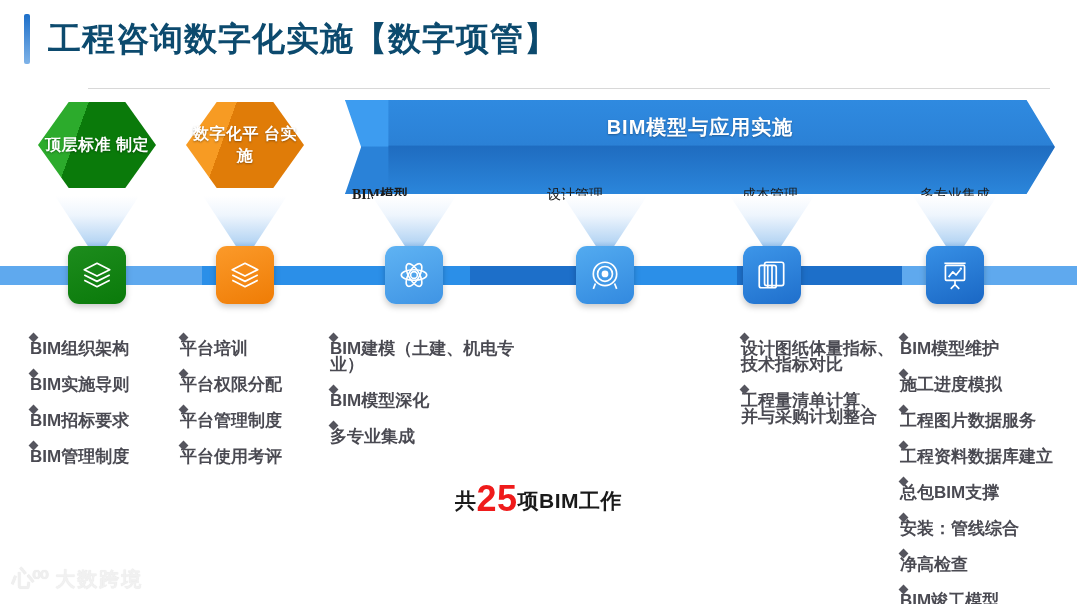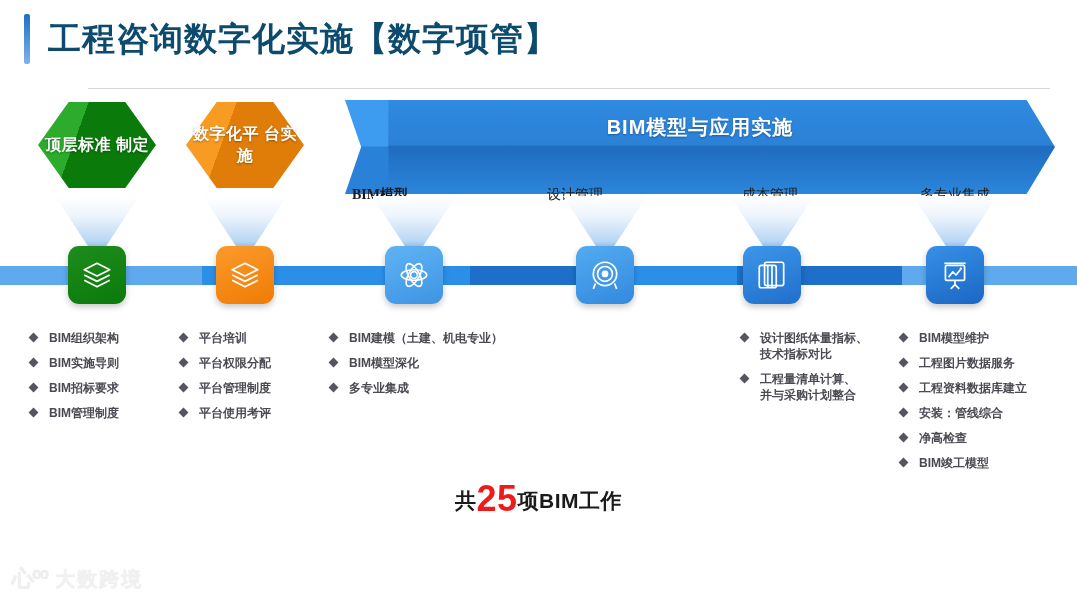--- a/index.html
+++ b/index.html
@@ -135,25 +135,26 @@
 
   
   .bullet-col {
     position: absolute;
     top: 330px;
   }
   .bullet-item {
     display: flex;
     align-items: flex-start;
     margin-bottom: 9px;
-    font-size: 12px;
+    font-size: 17px;
     font-weight: bold;
     color: #4a4a52;
     line-height: 16px;
     white-space: pre-line;
+    flex-direction: column;
   }
   .bullet-item .dia {
     flex: 0 0 auto;
     width: 7px; height: 7px;
     background: #55555e;
     transform: rotate(45deg);
     margin: 4px 12px 0 0;
   }
 
   
@@ -310,22 +311,24 @@
       <div class="bullet-item"><span class="dia"></span><span>多专业集成</span></div>
     </div>
   <div class="bullet-col" id="col-4" style="left:741px; width:180px;">
       <div class="bullet-item"><span class="dia"></span><span>设计图纸体量指标、
 技术指标对比</span></div>
       <div class="bullet-item"><span class="dia"></span><span>工程量清单计算、
 并与采购计划整合</span></div>
     </div>
   <div class="bullet-col" id="col-5" style="left:900px; width:165px;">
       <div class="bullet-item"><span class="dia"></span><span>BIM模型维护</span></div>
+      <div class="bullet-item"><span class="dia"></span><span>施工进度模拟</span></div>
       <div class="bullet-item"><span class="dia"></span><span>工程图片数据服务</span></div>
       <div class="bullet-item"><span class="dia"></span><span>工程资料数据库建立</span></div>
+      <div class="bullet-item"><span class="dia"></span><span>总包BIM支撑</span></div>
       <div class="bullet-item"><span class="dia"></span><span>安装：管线综合</span></div>
       <div class="bullet-item"><span class="dia"></span><span>净高检查</span></div>
       <div class="bullet-item"><span class="dia"></span><span>BIM竣工模型</span></div>
     </div>
 
   <div class="summary">
     <span>共</span><span class="num">25</span><span>项BIM工作</span>
   </div>
 
   <div class="watermark">

